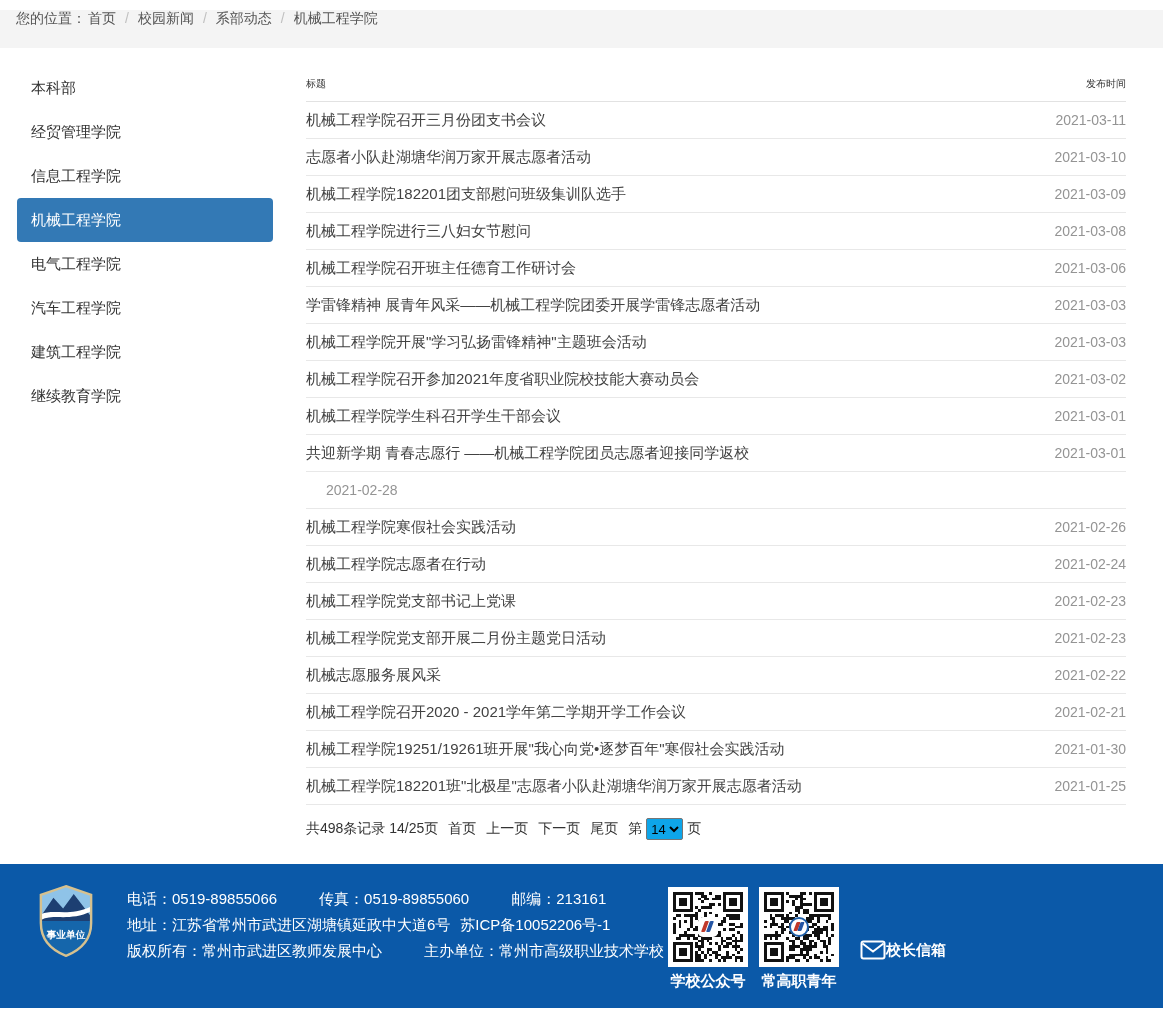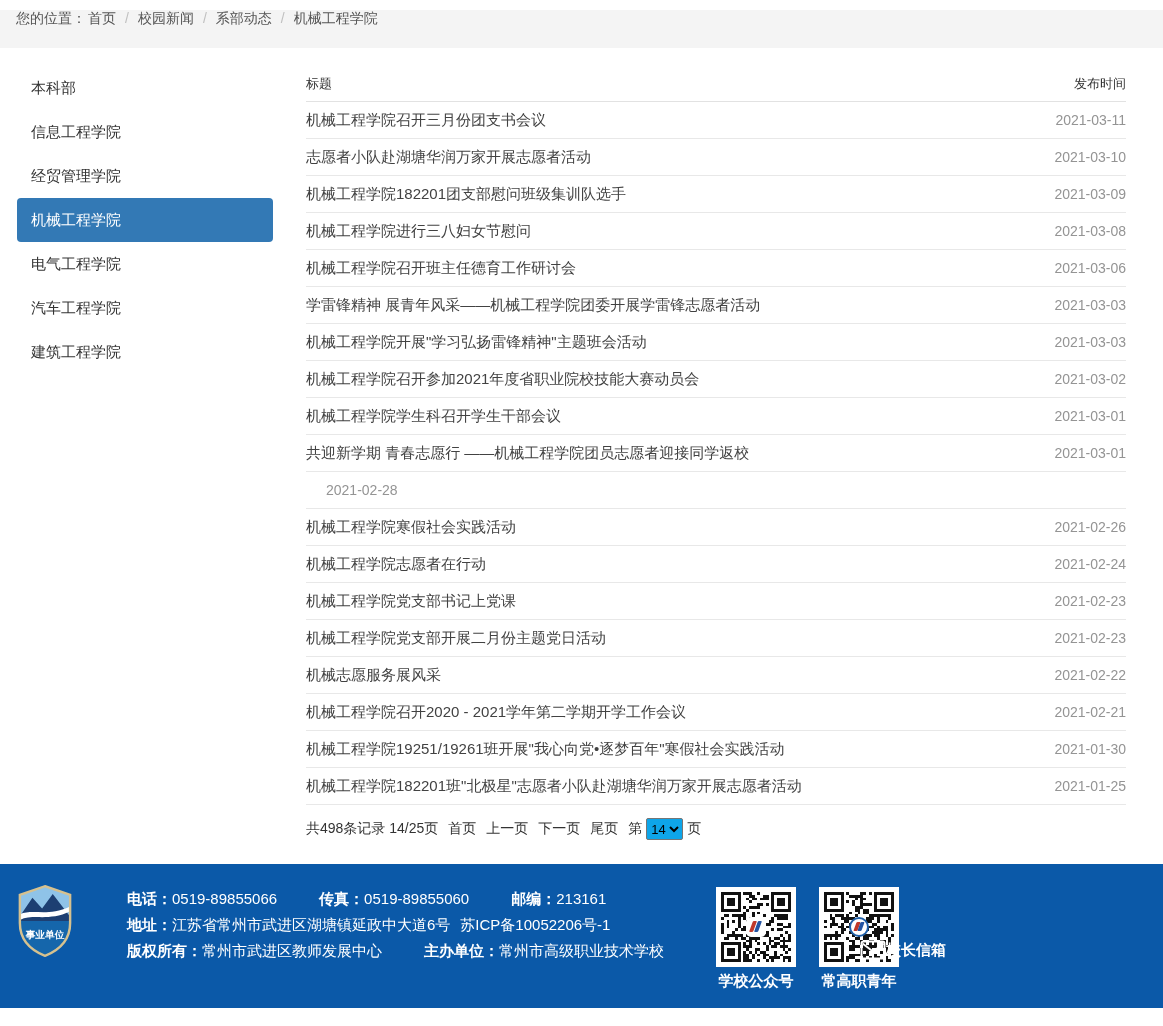--- a/index.html
+++ b/index.html
@@ -40,21 +40,21 @@
   }
   .side-item.active { background: #3379b5; color: #fff; }
 
   .main { margin-left: 33px; width: 820px; }
   .list-head {
     height: 36px;
     display: flex;
     justify-content: space-between;
     align-items: center;
     border-bottom: 1px solid #e2e2e2;
-    font-size: 13px;
+    font-size: 10px;
     color: #333;
   }
   .news-row {
     height: 37px;
     display: flex;
     justify-content: space-between;
     align-items: center;
     border-bottom: 1px solid #e8e8e8;
     gap: 43px;
   }
@@ -91,27 +91,27 @@
 
   
   .footer {
     position: relative;
     margin-top: 4px;
     height: 144px;
     background: #0b59a8;
     color: #fff;
     overflow: hidden;
   }
-  .badge-wrap { position: absolute; left: 16px; top: 20px; width: 58px; height: 74px; }
+  .badge-wrap { position: absolute; left: 37px; top: 20px; width: 58px; height: 74px; }
   .contact { position: absolute; left: 95px; top: 22px; font-size: 15px; line-height: 26px; white-space: nowrap; }
-  .flabel { font-weight: 700; padding-left: 32px; }
+  .flabel { font-weight: 400; padding-left: 32px; }
   .fval { font-weight: 400; margin-right: 10px; }
   .fval.last { margin-right: 0; }
 
-  .qr-group { position: absolute; left: 716px; top: 23px; display: flex; gap: 23px; }
+  .qr-group { position: absolute; left: 668px; top: 23px; display: flex; gap: 11px; }
   .qr-item { width: 80px; }
   .qr-box { position: relative; width: 80px; height: 80px; background: #fff; padding: 5px; }
   .qr-box svg { display: block; width: 100%; height: 100%; }
   .qr-label { margin-top: 5px; text-align: center; font-size: 15px; font-weight: 700; color: #fff; white-space: nowrap; }
   .qr-logo {
     position: absolute; left: 50%; top: 50%; transform: translate(-50%, -50%);
     width: 20px; height: 20px; background: #fff; overflow: hidden;
   }
   .qr-logo.square { border-radius: 5px; }
   .qr-logo.round { border-radius: 50%; border: 2px solid #1f5fa8; }
@@ -141,26 +141,27 @@
   <span class="crumb-sep">/</span>
   <a class="crumb">系部动态</a>
   <span class="crumb-sep">/</span>
   <a class="crumb">机械工程学院</a>
 </div>
 
 <div class="layout">
 
   <div class="sidebar">
     <div class="side-item">本科部</div>
+    <div class="side-item">经贸管理学院</div>
     <div class="side-item">信息工程学院</div>
-    <div class="side-item">经贸管理学院</div>
     <div class="side-item active">机械工程学院</div>
     <div class="side-item">电气工程学院</div>
     <div class="side-item">汽车工程学院</div>
     <div class="side-item">建筑工程学院</div>
+    <div class="side-item">继续教育学院</div>
   </div>
 
   <div class="main">
     <div class="list-head">
       <span>标题</span>
       <span>发布时间</span>
     </div>
 
     <div class="news-row">
       <a class="news-title">机械工程学院召开三月份团支书会议</a>

